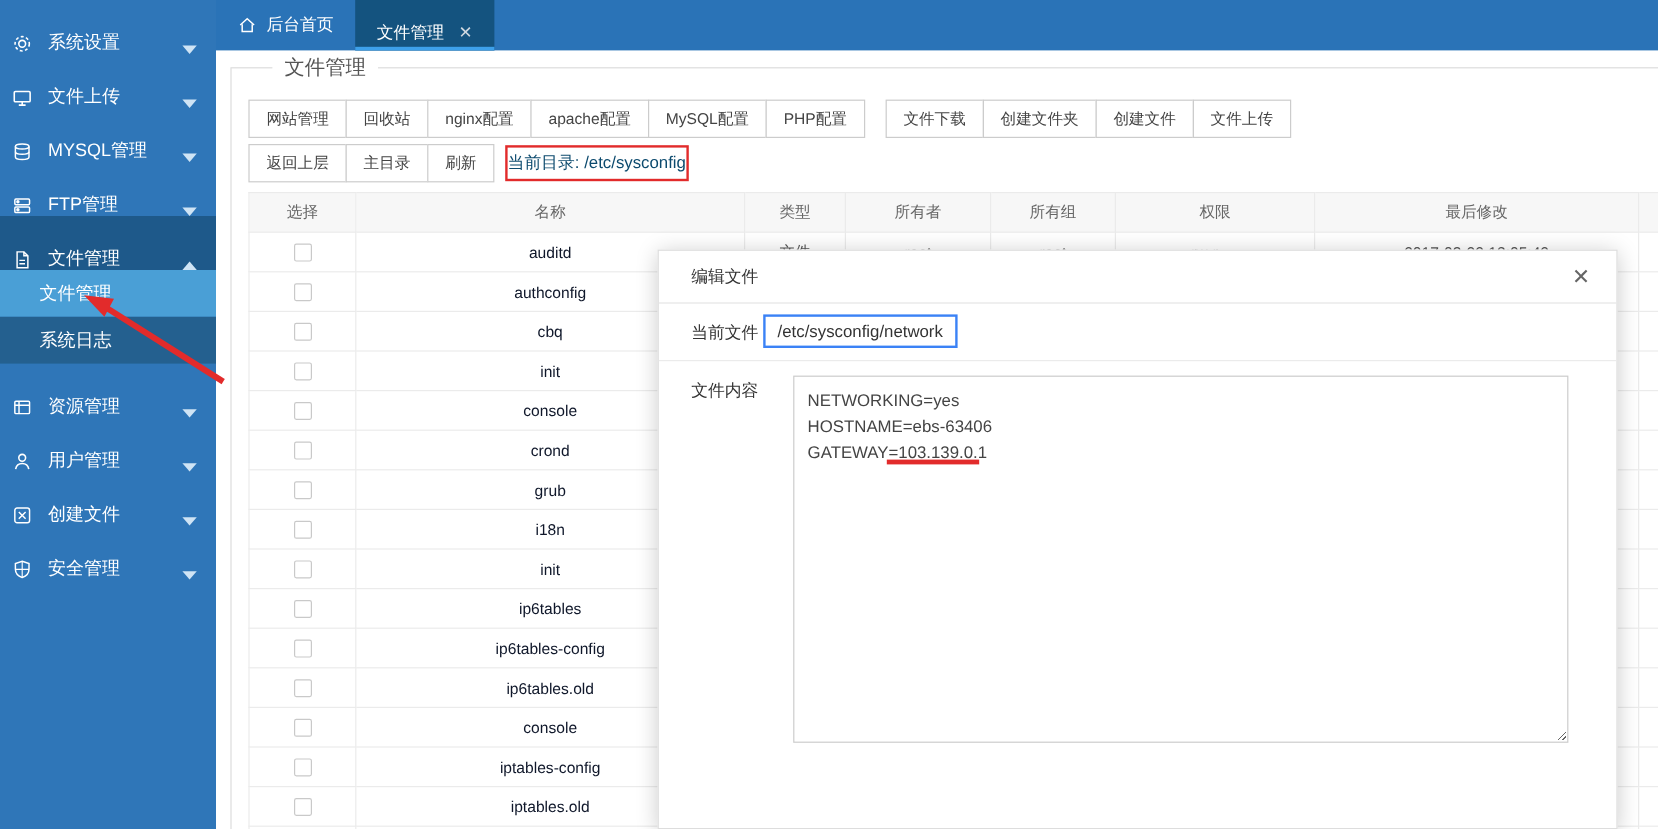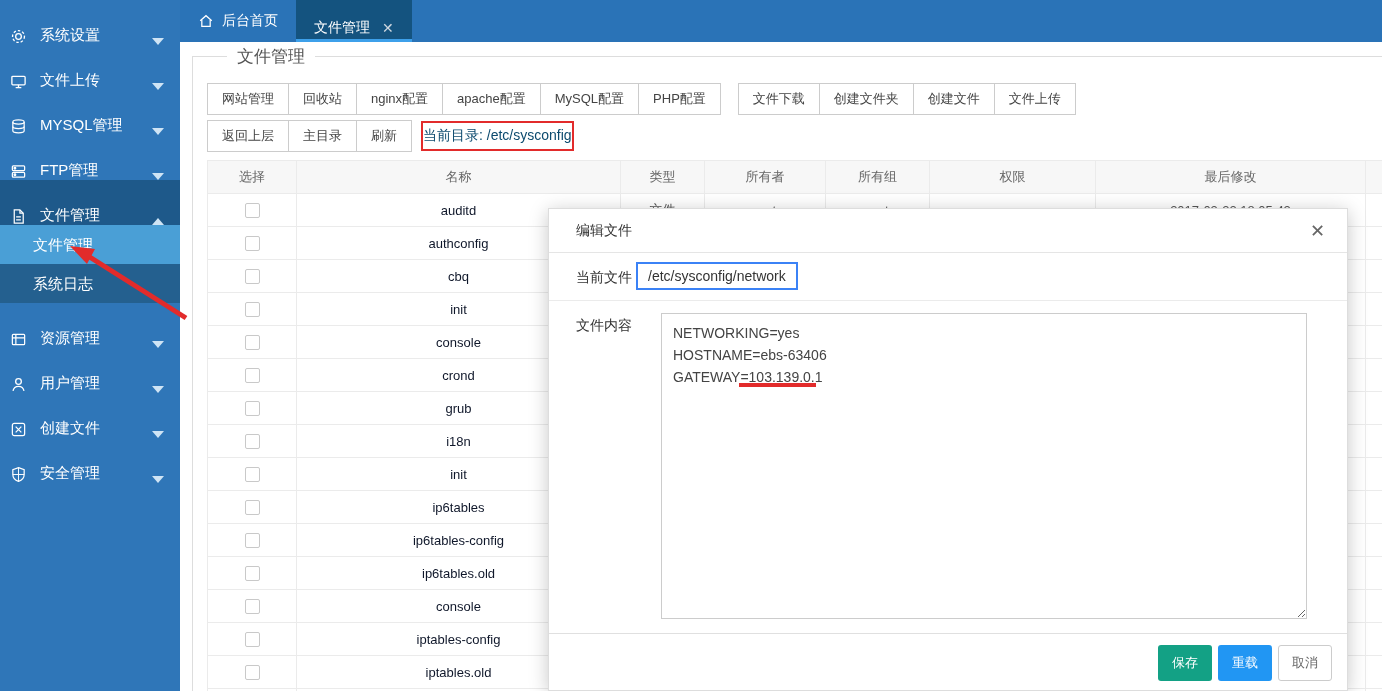--- a/index.html
+++ b/index.html
@@ -449,25 +449,20 @@
     </div>
     <div class="m-row1">
       <span class="m-label cf-label">当前文件</span>
       <span class="cf-value">/etc/sysconfig/network</span>
     </div>
     <span class="m-label fc-label">文件内容</span>
     <textarea class="m-textarea" spellcheck="false" style="">NETWORKING=yes
 HOSTNAME=ebs-63406
 GATEWAY=103.139.0.1</textarea>
     <div class="ann-underline"></div>
-    <div class="modal-footer">
-      <button class="btn btn-save">保存</button>
-      <button class="btn btn-reload">重载</button>
-      <button class="btn btn-cancel">取消</button>
-    </div>
   </div>
 
   <svg class="arrow-svg">
     <line x1="186" y1="318" x2="88" y2="256" stroke="#e22b2b" stroke-width="5"></line>
     <polygon points="70,246 95,249 87,264" fill="#e22b2b"></polygon>
   </svg>
 
 </div>
 
 </body></html>

